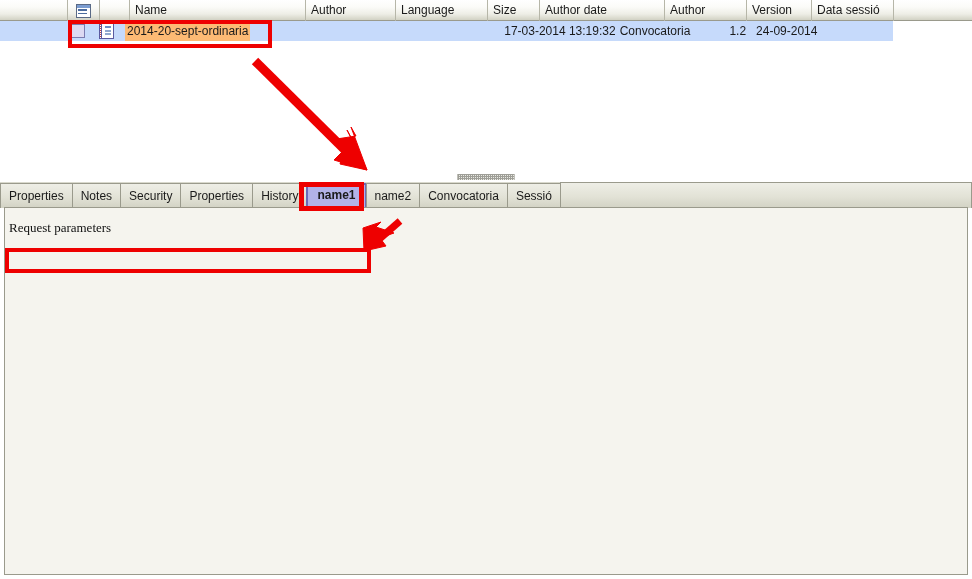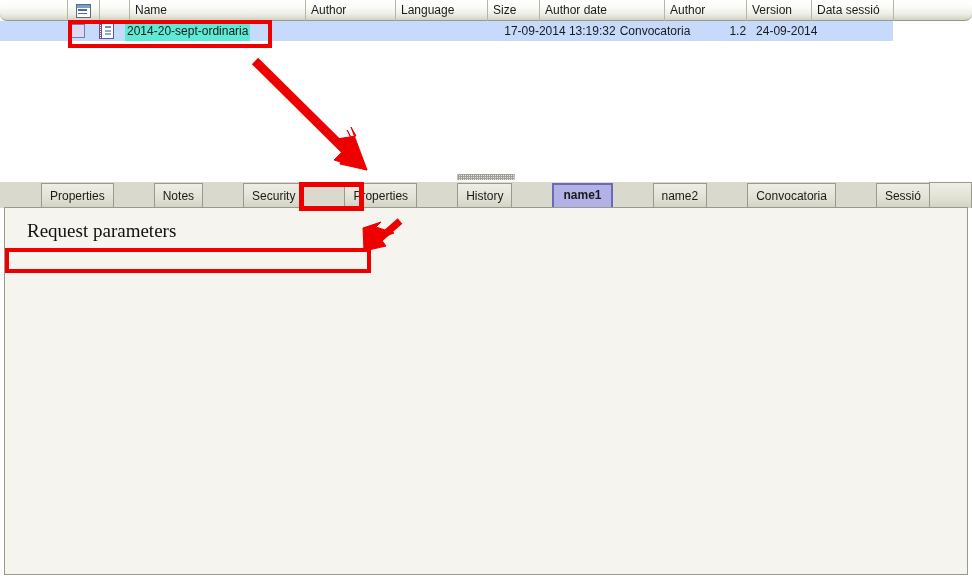--- a/index.html
+++ b/index.html
@@ -18,21 +18,20 @@
     position:absolute;left:0;top:0;width:972px;height:172px;
     background:#ffffff;
     box-sizing:border-box;
   }
   .table-header{
     position:absolute;left:0;top:0;width:972px;height:21px;
     background:linear-gradient(to bottom,#ffffff 0%,#fbfbf8 35%,#eeeee6 70%,#d2d2c4 100%);
     border-bottom:1px solid #9a9a8c;
     box-sizing:border-box;
     display:flex;
-    border-radius:7px;
   }
   .th{
     height:21px;
     box-sizing:border-box;
     border-right:1px solid #b6b6a8;
     padding:3px 0 0 5px;
     font-size:12px;
     color:#1a1a1a;
     white-space:nowrap;
     overflow:hidden;
@@ -95,21 +94,21 @@
   .doc-glyph::before{
     content:"";position:absolute;left:-1px;top:-1px;bottom:-1px;width:3px;
     background:repeating-linear-gradient(to bottom,#c04040 0,#c04040 1px,#ffffff 1px,#ffffff 2px);
     border:1px solid #5a5aa0;box-sizing:border-box;
   }
   .doc-glyph::after{
     content:"";position:absolute;left:5px;top:2px;width:6px;height:2px;
     background:#6d8fc4;
     box-shadow:0 4px 0 0 #8fa8cf, 0 7px 0 0 #8fa8cf;
   }
-  .name-hl{background:#5eead4;padding:4px 2px;}
+  .name-hl{background:#fdba74;padding:4px 2px;}
 
   
   .splitter{
     position:absolute;left:0;top:172px;width:972px;height:10px;
     background:#ffffff;
   }
   .splitter-handle{
     position:absolute;left:457px;top:2px;width:56px;height:6px;
     background:
       repeating-linear-gradient(to right,#8e8e86 0,#8e8e86 1px,transparent 1px,transparent 2px),
@@ -133,21 +132,20 @@
     box-sizing:border-box;
     background:linear-gradient(to bottom,#eeeee6 0%,#e2e2d6 55%,#d2d2c4 100%);
     border:1px solid #9a9a8c;
     border-bottom:none;
     margin-right:-1px;
     padding:0 8px;
     line-height:24px;
     font-size:12px;
     color:#1a1a1a;
     white-space:nowrap;
-    margin-left:41px;
   }
   .tab.selected{
     background:#b2b2e8;
     border:2px solid #6a6ab8;
     border-bottom:none;
     font-weight:bold;
     padding:0 9px;
     line-height:21px;
   }
   .tab-filler{
@@ -157,23 +155,23 @@
   }
 
   
   .content{
     position:absolute;left:4px;top:207px;width:964px;height:368px;
     background:#f5f4ee;
     border:1px solid #9a9a8c;
     box-sizing:border-box;
   }
   .content-title{
-    position:absolute;left:22px;top:12px;
+    position:absolute;left:4px;top:12px;
     font-family:"Liberation Serif", serif;
-    font-size:19px;
+    font-size:13px;
     color:#101010;
   }
   .uuid-line{
     position:absolute;left:5px;top:44px;
     font-family:"Liberation Serif", serif;
     font-size:16px;
     color:#101010;
     background:#c4c4ef;
     padding:1px 3px;
     white-space:nowrap;
@@ -220,21 +218,21 @@
       </div>
       <div class="cell cell-icon" style="width:30px;">
         <span class="doc-glyph"></span>
       </div>
       <div class="cell" style="width:176px;">
         <span class="name-hl">2014-20-sept-ordinaria</span>
       </div>
       <div class="cell" style="width:90px;"></div>
       <div class="cell" style="width:92px;"></div>
       <div class="cell" style="width:52px;"></div>
-      <div class="cell" style="width:125px;">17-09-2014 13:19:32</div>
+      <div class="cell" style="width:125px;">17-03-2014 13:19:32</div>
       <div class="cell" style="width:82px;">Convocatoria</div>
       <div class="cell num" style="width:65px;">1.2</div>
       <div class="cell" style="width:82px;">24-09-2014</div>
       <div class="cell" style="width:71px;"></div>
     </div>
   </div>
 </div>
 
 <div class="splitter">
   <div class="splitter-handle"></div>

